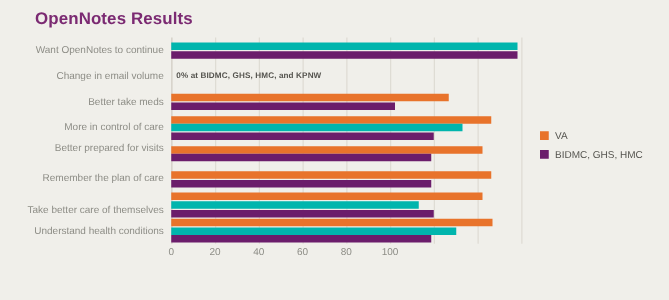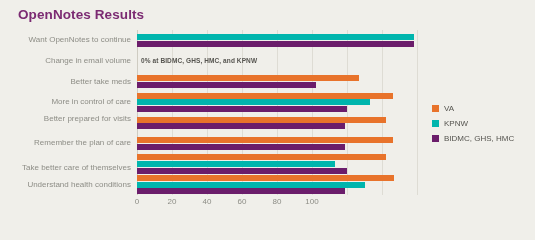--- a/index.html
+++ b/index.html
@@ -18,21 +18,21 @@
   #chart-root {
     position: absolute;
     left: 0; top: 0;
     width: 535px;
     height: 225px;
   }
 
   
   #chart-title {
     position: absolute;
-    left: 18px;
+    left: 28px;
     top: 7px;
     font-size: 13.5px;
     font-weight: bold;
     color: #7b2a72;
     letter-spacing: 0.1px;
     white-space: nowrap;
   }
 
   
   #plot-area {
@@ -228,22 +228,18 @@
       <div class="xtick" style="left: 140px;">80</div>
       <div class="xtick" style="left: 175px;">100</div>
     </div>
 
   <div id="legend">
       <div class="legend-item">
         <span class="legend-swatch" style="background: rgb(232, 115, 43);"></span>
         <span class="legend-label">VA</span>
       </div>
       <div class="legend-item">
-        <span class="legend-swatch" style="background: rgb(0, 181, 173);"></span>
-        <span class="legend-label">KPNW</span>
-      </div>
-      <div class="legend-item">
         <span class="legend-swatch" style="background: rgb(107, 29, 107);"></span>
         <span class="legend-label">BIDMC, GHS, HMC</span>
       </div>
     </div>
 
 </div>
 
 </body></html>

